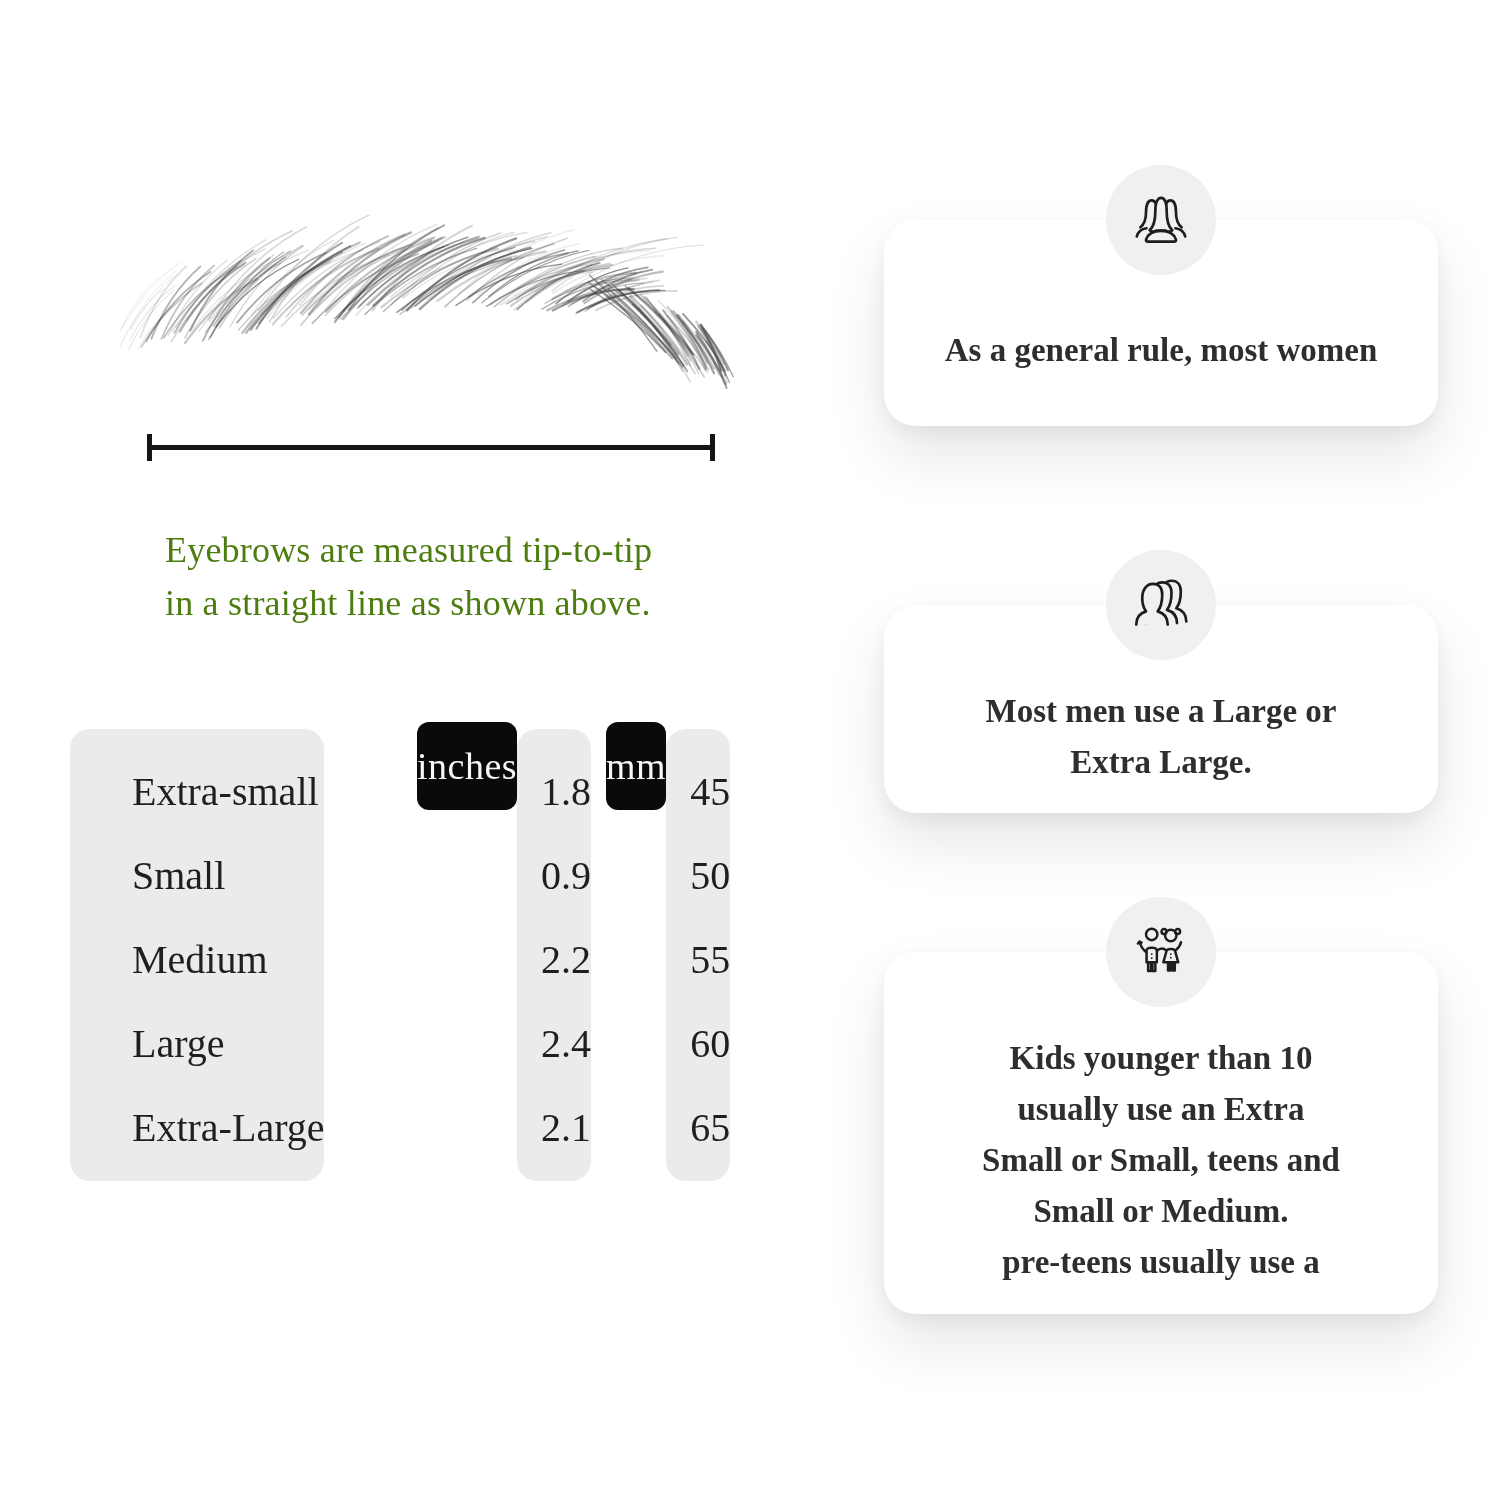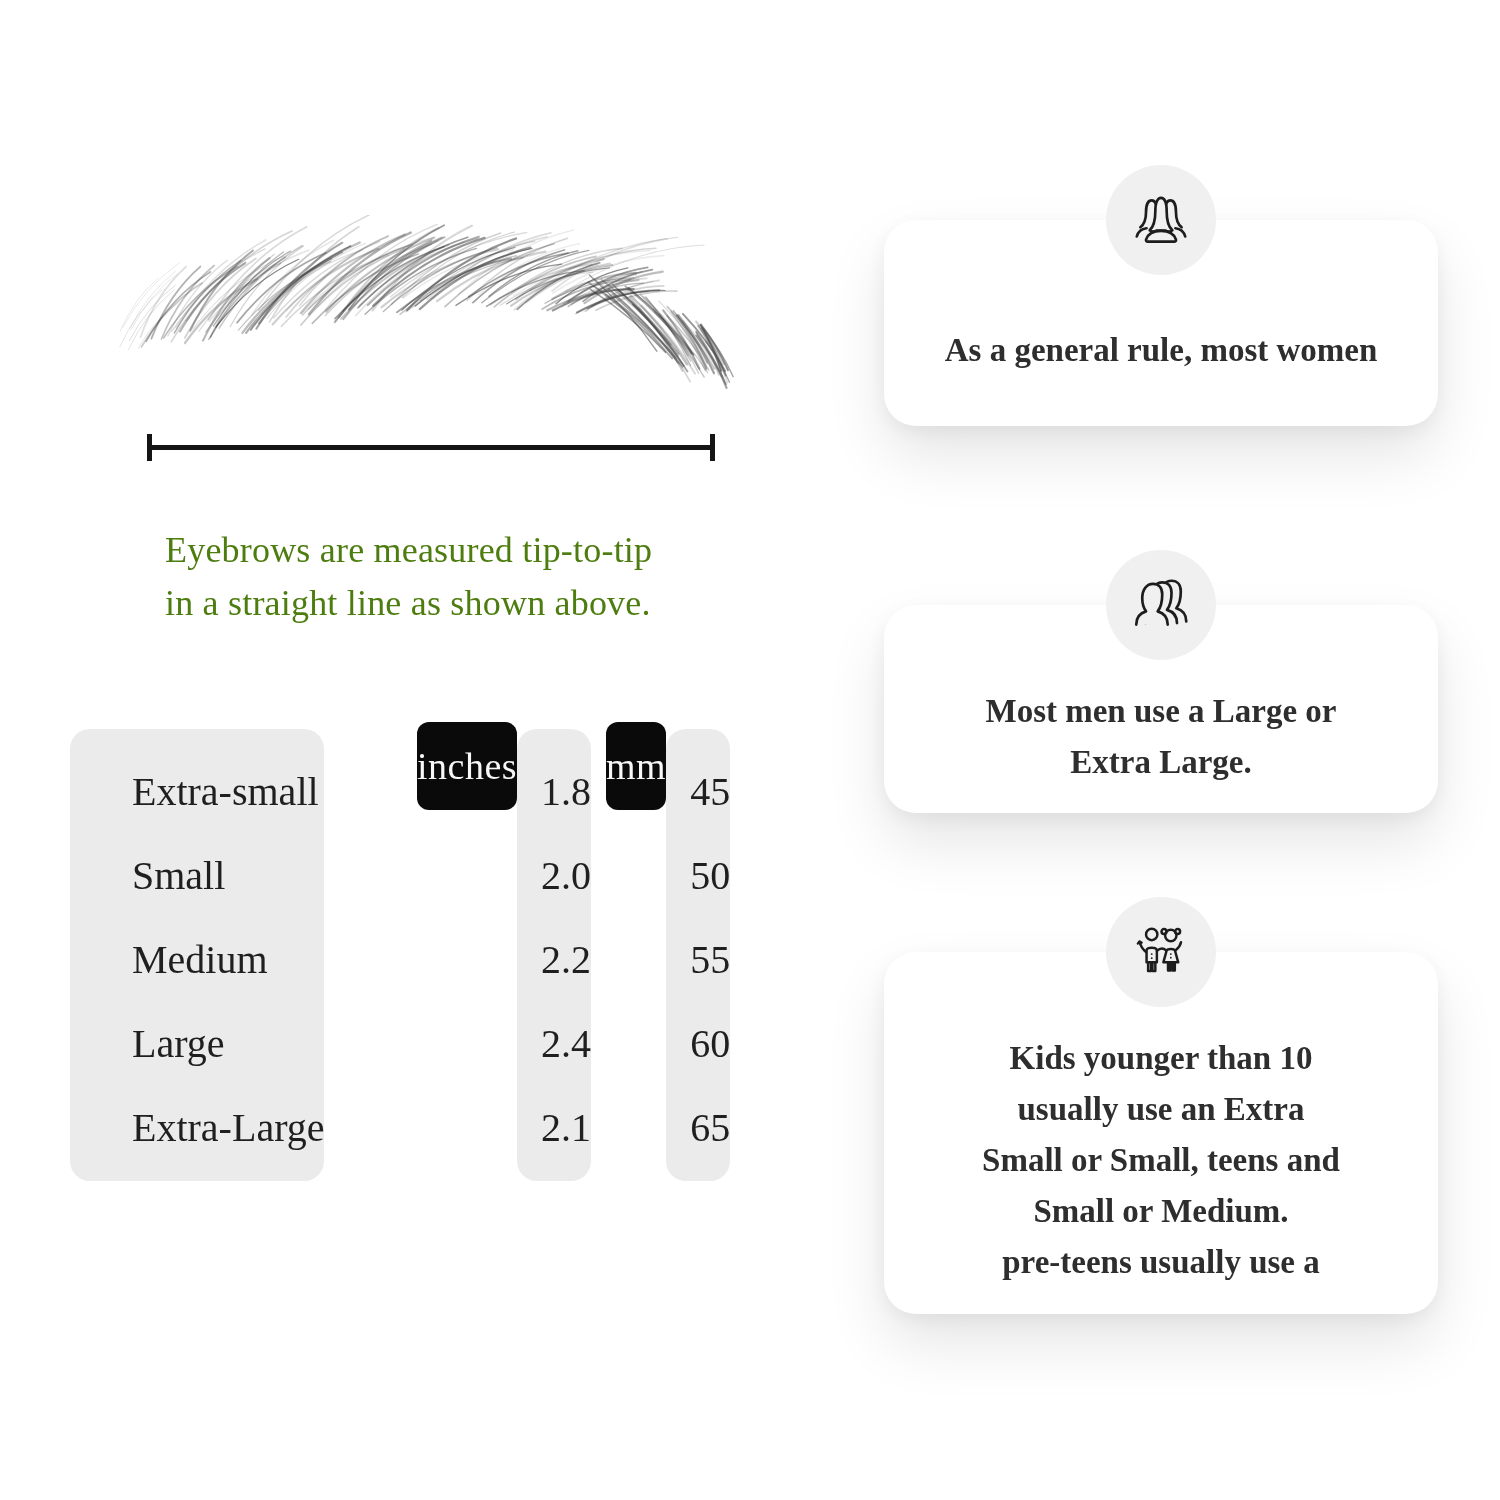--- a/index.html
+++ b/index.html
@@ -292,21 +292,21 @@
         <div class="cell">Small</div>
         <div class="cell">Medium</div>
         <div class="cell">Large</div>
         <div class="cell">Extra-Large</div>
       </div>
     </div>
     <div class="col col-inches">
       <div class="th">inches</div>
       <div class="tbody">
         <div class="cell">1.8</div>
-        <div class="cell">2.0</div>
+        <div class="cell">0.9</div>
         <div class="cell">2.2</div>
         <div class="cell">2.4</div>
         <div class="cell">2.1</div>
       </div>
     </div>
     <div class="col col-mm">
       <div class="th">mm</div>
       <div class="tbody">
         <div class="cell">45</div>
         <div class="cell">50</div>

